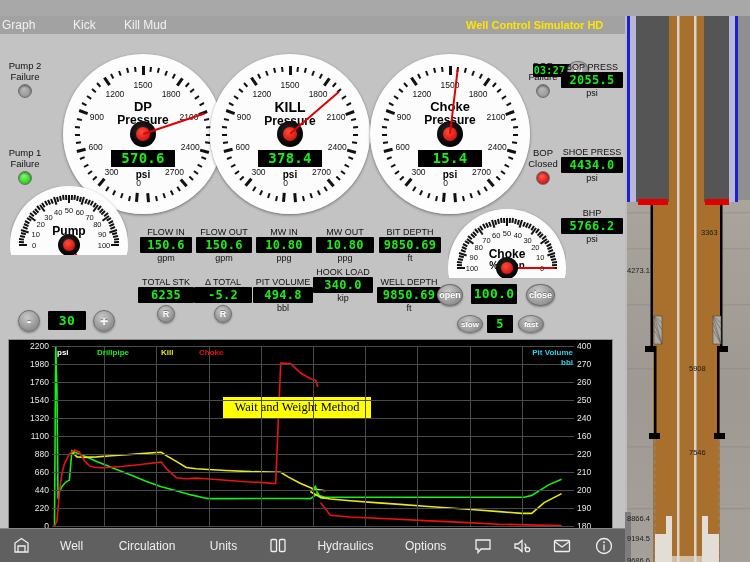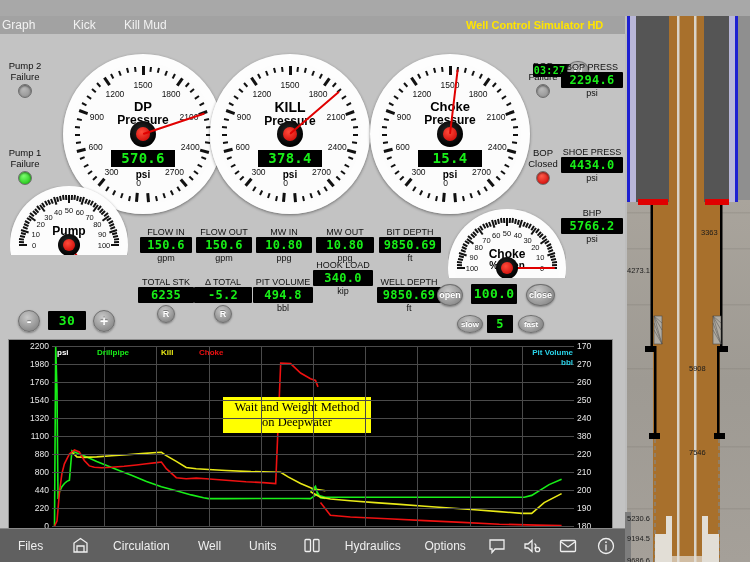--- a/index.html
+++ b/index.html
@@ -1038,21 +1038,21 @@
             <div class="needle" style="width: 48px; transform: rotate(0deg); margin-top: -1px;"></div>
             <div class="ghub" style="left: 41px; top: 41px; width: 22px; height: 22px;">
               <i></i>
             </div>
           </div>
         </div>
       </div>
 
     <div class="vgroup" style="left:561px;top:28px;width:62px;">
       <div class="vlabel">BOP PRESS</div>
-      <div class="lcd vlcd">2294.6</div>
+      <div class="lcd vlcd">2055.5</div>
       <div class="vunit">psi</div>
     </div>
     <div class="vgroup" style="left:561px;top:113px;width:62px;">
       <div class="vlabel">SHOE PRESS</div>
       <div class="lcd vlcd">4434.0</div>
       <div class="vunit">psi</div>
     </div>
     <div class="vgroup" style="left:561px;top:174px;width:62px;">
       <div class="vlabel">BHP</div>
       <div class="lcd vlcd">5766.2</div>
@@ -1095,21 +1095,21 @@
         <div class="vgroup" style="left: 194px; top: 243px; width: 58px;">
           <div class="vlabel">Δ TOTAL</div>
     <div class="lcd vlcd">-5.2</div>
           <div class="rbtn" style="position:relative;left:50%;margin-left:-9px;top:2px;width:18px;height:18px;font-size:9px;">R</div>
         </div>
         <div class="vgroup" style="left: 253px; top: 243px; width: 60px;">
           <div class="vlabel">PIT VOLUME</div>
     <div class="lcd vlcd">494.8</div>
           <div class="vunit">bbl</div>
         </div>
-        <div class="vgroup" style="left: 313px; top: 226px; width: 60px;">
+        <div class="vgroup" style="left: 313px; top: 233px; width: 60px;">
           <div class="vlabel">HOOK LOAD</div>
     <div class="lcd vlcd">340.0</div>
           <div class="vunit">kip</div>
         </div>
         <div class="vgroup" style="left: 377px; top: 243px; width: 64px;">
           <div class="vlabel">WELL DEPTH</div>
     <div class="lcd vlcd">9850.69</div>
           <div class="vunit">ft</div>
         </div>
       </div>
@@ -1130,55 +1130,54 @@
         <svg id="chartsvg" width="522" height="180" viewBox="0 0 522 180" style="position:absolute;left:0;top:0;">
             <polyline points="2.5,180.0 3.7,0.0 5.0,45.0 6.0,153.0 7.5,145.6 9.9,140.7 12.4,137.5 14.9,135.4 17.4,134.2 19.9,104.7 22.4,106.0 27.3,108.0 34.8,110.9 44.7,115.4 54.7,119.5 67.1,124.4 79.5,129.3 94.5,135.4 109.4,140.7 124.3,144.8 139.2,148.9 151.6,151.8 156.6,152.6 174.0,152.6 211.3,152.5 248.6,152.5 258.5,152.6 266.0,147.3 268.5,151.8 273.4,152.5" fill="none" stroke="#18ee18" stroke-width="1.6"></polyline>
             <polyline points="19.9,106.0 24.9,110.9 32.3,111.4 44.7,110.9 59.7,109.8 74.6,108.7 89.5,107.6 104.4,106.5 109.4,106.4 114.3,109.6 124.3,115.4 134.2,121.5 144.2,122.7 156.6,123.5 174.0,124.5 198.9,125.6 218.7,126.0 228.7,126.2 236.1,130.9 248.6,137.5 261.0,142.8 273.4,144.8" fill="none" stroke="#e8e817" stroke-width="1.6"></polyline>
             <polyline points="2.5,180.0 5.0,175.1 7.5,145.6 9.9,127.6 12.4,117.8 17.4,108.0 22.4,103.9 27.3,106.0 32.3,114.5 37.3,119.9 42.3,121.3 49.7,121.7 59.7,121.3 72.1,120.3 84.5,119.0 94.5,117.8 104.4,116.6 109.4,116.0 114.3,122.7 124.3,131.7 134.2,132.7 144.2,132.1 154.1,132.7 174.0,134.2 193.9,135.8 211.3,136.6 223.7,137.6 228.7,17.2 238.6,17.6 248.6,27.0 258.5,32.7 263.5,34.4 266.0,40.9" fill="none" stroke="#ee1111" stroke-width="1.6"></polyline>
             <polyline points="258.5,145.8 263.5,140.4 266.0,149.4 273.4,151.2 323.1,151.2 372.9,151.2 422.6,151.2 472.3,151.2 479.7,149.4 497.1,138.6 509.6,133.2" fill="none" stroke="#18ee18" stroke-width="1.6"></polyline>
             <polyline points="258.5,145.8 268.5,151.2 278.4,153.0 298.3,154.8 323.1,156.6 348.0,158.4 372.9,160.2 397.7,162.0 422.6,163.8 447.4,165.6 469.8,167.4 479.7,167.4 492.2,156.6 509.6,147.6" fill="none" stroke="#e8e817" stroke-width="1.6"></polyline>
             <polyline points="268.5,156.6 278.4,169.2 298.3,171.0 335.6,172.8 372.9,174.6 410.1,176.4 447.4,178.2 484.7,179.1 509.6,179.6" fill="none" stroke="#ee1111" stroke-width="1.6"></polyline>
           </svg>
         <div class="note" style="left:171px;top:51px;width:148px;">
           <div>Wait and Weight Method</div>
-          <div>on Deepwater</div>
         </div>
       <div class="gl" style="left: 0px; top: 180px; width: 522px; height: 1px;"></div>
           <div class="yl" style="top: 180px;">0</div>
           <div class="gl" style="left: 0px; top: 162px; width: 522px; height: 1px;"></div>
           <div class="yl" style="top: 162px;">220</div>
           <div class="gl" style="left: 0px; top: 144px; width: 522px; height: 1px;"></div>
           <div class="yl" style="top: 144px;">440</div>
           <div class="gl" style="left: 0px; top: 126px; width: 522px; height: 1px;"></div>
-          <div class="yl" style="top: 126px;">800</div>
+          <div class="yl" style="top: 126px;">660</div>
           <div class="gl" style="left: 0px; top: 108px; width: 522px; height: 1px;"></div>
           <div class="yl" style="top: 108px;">880</div>
           <div class="gl" style="left: 0px; top: 90px; width: 522px; height: 1px;"></div>
           <div class="yl" style="top: 90px;">1100</div>
           <div class="gl" style="left: 0px; top: 72px; width: 522px; height: 1px;"></div>
           <div class="yl" style="top: 72px;">1320</div>
           <div class="gl" style="left: 0px; top: 54px; width: 522px; height: 1px;"></div>
           <div class="yl" style="top: 54px;">1540</div>
           <div class="gl" style="left: 0px; top: 36px; width: 522px; height: 1px;"></div>
           <div class="yl" style="top: 36px;">1760</div>
           <div class="gl" style="left: 0px; top: 18px; width: 522px; height: 1px;"></div>
           <div class="yl" style="top: 18px;">1980</div>
           <div class="gl" style="left: 0px; top: 0px; width: 522px; height: 1px;"></div>
           <div class="yl" style="top: 0px;">2200</div>
           <div class="yr" style="top: 180px;">180</div>
           <div class="yr" style="top: 162px;">190</div>
           <div class="yr" style="top: 144px;">200</div>
           <div class="yr" style="top: 126px;">210</div>
           <div class="yr" style="top: 108px;">220</div>
-          <div class="yr" style="top: 90px;">380</div>
+          <div class="yr" style="top: 90px;">160</div>
           <div class="yr" style="top: 72px;">240</div>
           <div class="yr" style="top: 54px;">250</div>
           <div class="yr" style="top: 36px;">260</div>
           <div class="yr" style="top: 18px;">270</div>
-          <div class="yr" style="top: 0px;">170</div>
+          <div class="yr" style="top: 0px;">400</div>
           <div class="xl" style="left: 0px;">0</div>
           <div class="gl" style="left: 52.2px; top: 0px; width: 1px; height: 180px;"></div>
           <div class="xl" style="left: 52.2px;">21</div>
           <div class="gl" style="left: 104.4px; top: 0px; width: 1px; height: 180px;"></div>
           <div class="xl" style="left: 104.4px;">42</div>
           <div class="gl" style="left: 156.6px; top: 0px; width: 1px; height: 180px;"></div>
           <div class="xl" style="left: 156.6px;">63</div>
           <div class="gl" style="left: 208.8px; top: 0px; width: 1px; height: 180px;"></div>
           <div class="xl" style="left: 208.8px;">84</div>
           <div class="gl" style="left: 261px; top: 0px; width: 1px; height: 180px;"></div>
@@ -1276,36 +1275,35 @@
       <rect x="30" y="540" width="64" height="6" fill="#e2ded6" opacity=".7"></rect>
 
       <rect x="0" y="0" width="2" height="546" fill="#bdbdbd"></rect>
       <rect x="0" y="496" width="6" height="50" fill="#7d7d7d"></rect>
     </svg>
     <div id="welltext">
         <div class="wtxt" style="left: 76px; top: 212px;">3363</div>
         <div class="wtxt" style="left: 2px; top: 250px;">4273.1</div>
         <div class="wtxt" style="left: 64px; top: 348px;">5908</div>
         <div class="wtxt" style="left: 64px; top: 432px;">7546</div>
-        <div class="wtxt" style="left: 2px; top: 498px;">5230.6</div>
+        <div class="wtxt" style="left: 2px; top: 498px;">8866.4</div>
         <div class="wtxt" style="left: 2px; top: 518px;">9194.5</div>
         <div class="wtxt" style="left: 2px; top: 540px;">9686.6</div>
       </div>
   </div>
 
   <div class="toolbar">
-    <div class="tbtn" style="width:70px;">Files</div>
     <div class="tbtn ico" style="width:44px;">
       <svg width="17" height="17" viewBox="0 0 17 17" fill="none" stroke="#efefef" stroke-width="1.3">
         <path d="M2 15 L2 6 L8.5 1.5 L15 6 L15 15 Z"></path>
           <path d="M5 15 L5 9 L12 9 L12 15"></path>
       </svg>
     </div>
+    <div class="tbtn" style="width:60px;">Well</div>
     <div class="tbtn" style="width:96px;">Circulation</div>
-    <div class="tbtn" style="width:60px;">Well</div>
     <div class="tbtn" style="width:62px;">Units</div>
     <div class="tbtn ico" style="width:50px;">
       <svg width="18" height="15" viewBox="0 0 18 15" fill="none" stroke="#efefef" stroke-width="1.3">
         <rect x="2" y="1.5" width="5.5" height="12" rx="1"></rect>
           <rect x="10.5" y="1.5" width="5.5" height="12" rx="1"></rect>
       </svg>
     </div>
     <div class="tbtn" style="width:90px;">Hydraulics</div>
     <div class="tbtn" style="width:76px;">Options</div>
     <div class="tbtn ico" style="width:42px;">

